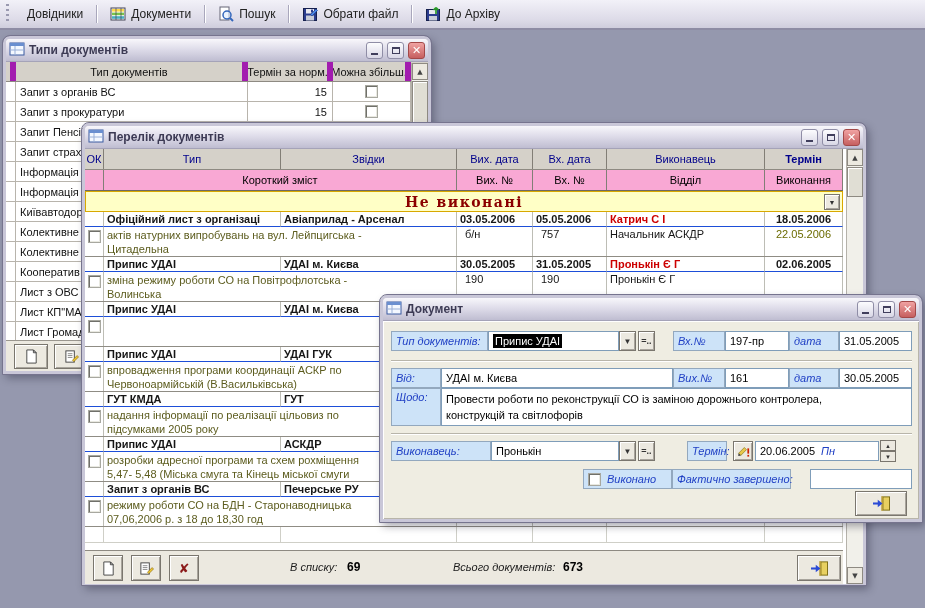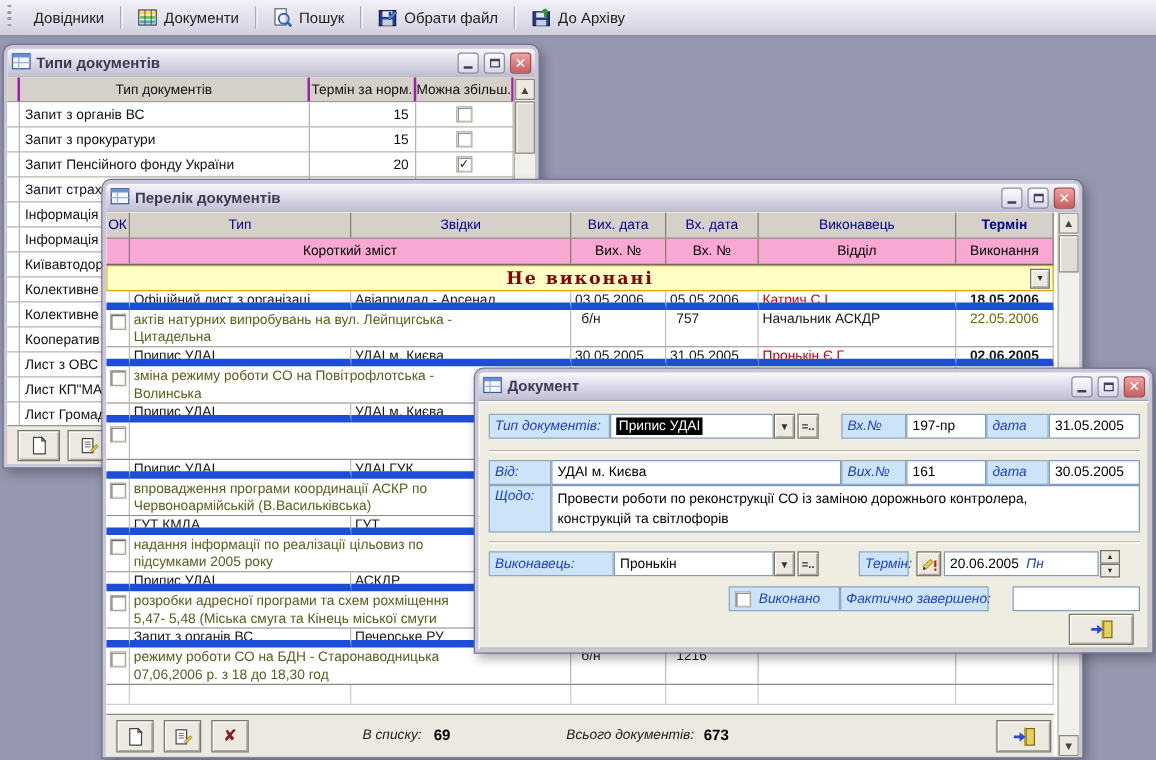--- a/index.html
+++ b/index.html
@@ -43,53 +43,53 @@
   .sbar{position:absolute;width:17px;background:#F1F0EA;border-left:1px solid #B5B2AA;}
   .sbtn{position:absolute;left:0;width:16px;height:17px;background:#ECE9E0;border:1px solid #8E8A82;
     display:flex;align-items:center;justify-content:center;font:7px "DejaVu Sans",sans-serif;color:#444;}
   .sthumb{position:absolute;left:0;width:16px;background:#E0DED4;border:1px solid #8E8A82;
     box-shadow:inset 1px 1px 0 #FFF;}
 
   
   #types-win{left:3px;top:36px;width:428px;height:338px;z-index:1;}
   .t-head{display:grid;grid-template-columns:10px 232px 85px 78px;height:20px;
     background:#D5D1C9;border-bottom:1px solid #8E8A82;}
-  .t-head .hc{border-right:2px solid #a21caf;display:flex;align-items:center;justify-content:center;
+  .t-head .hc{border-right:6px solid #a21caf;display:flex;align-items:center;justify-content:center;
     font-size:11px;color:#111;overflow:hidden;white-space:nowrap;}
   .t-body{background:#FFF;}
   .trow{display:grid;grid-template-columns:10px 232px 85px 78px;height:20px;background:#FFF;}
   .trow>div{border-right:1px solid #B8B4AC;border-bottom:1px solid #B8B4AC;overflow:hidden;
     display:flex;align-items:center;font-size:11px;color:#111;white-space:nowrap;}
   .trow .tlabel{padding-left:4px;}
   .trow .tterm{justify-content:flex-end;padding-right:5px;}
   .trow .tcan{justify-content:center;}
   .t-bar{position:absolute;left:0;bottom:0;width:100%;height:31px;background:#ECE9E0;
     border-top:1px solid #9A968E;display:flex;align-items:center;gap:6px;padding:0 8px;}
   .t-bar .btn3d{width:34px;height:25px;}
 
   
-  #list-win{left:82px;top:144px;width:784px;height:462px;z-index:2;}
+  #list-win{left:82px;top:123px;width:784px;height:462px;z-index:2;}
   .l-content{position:relative;height:435px;background:#FFF;overflow:hidden;}
   .g-top{display:grid;grid-template-columns:19px 177px 176px 76px 74px 158px 78px;}
   .g-bot{display:grid;grid-template-columns:19px 353px 76px 74px 158px 78px;}
   .lh .hc{border-right:1px solid #827E76;display:flex;align-items:center;justify-content:center;
     font-size:11px;overflow:hidden;white-space:nowrap;height:20px;}
   .lh1{background:#D5D1C9;}
   .lh1 .hc{color:#00008B;}
   .lh1 .hc.b{font-weight:bold;}
   .lh2{background:#f9a8d4;border-top:1px solid #8E8A82;border-bottom:1px solid #6E6A62;}
   .lh2 .hc{color:#000;}
   .filter{position:relative;height:21px;background:#FFFFC6;border:1px solid #D8A800;
     display:flex;align-items:center;justify-content:center;}
   .filter .ftext{font:bold 14px "DejaVu Serif",serif;color:#8B0000;letter-spacing:1.5px;}
   .filter .fbtn{position:absolute;right:2px;top:2px;width:16px;height:16px;font-size:7px;color:#333;}
   .rec{border-bottom:1px solid #8F8C84;background:#FFF;}
   .rec .c{border-right:1px solid #BDBDB5;font-size:11px;color:#161616;overflow:hidden;
     white-space:nowrap;padding:1px 3px;}
-  .rec .g-top .c{height:15px;border-bottom:6px solid #1d4ed8;}
+  .rec .g-top .c{height:15px;border-bottom:1px solid #1d4ed8;font-weight:bold;}
   .rec .g-bot .c{height:29px;}
   .rec .ok{padding:0;display:flex;justify-content:center;}
   .rec .g-bot .ok{align-items:flex-start;padding-top:3px;}
   .rec .summary{white-space:pre-line;line-height:14px;color:#5C5C1E;}
   .rec .exec{color:#CC0000;}
   .rec .term{font-weight:bold;text-align:center;}
   .rec .done{color:#6B6B00;text-align:center;}
   .rec .num{padding-left:8px;}
   .emptyrow{display:grid;grid-template-columns:19px 177px 176px 76px 74px 158px 78px;height:16px;background:#FFF;}
   .emptyrow div{border-right:1px solid #CFCFC7;border-bottom:1px solid #CFCFC7;}

